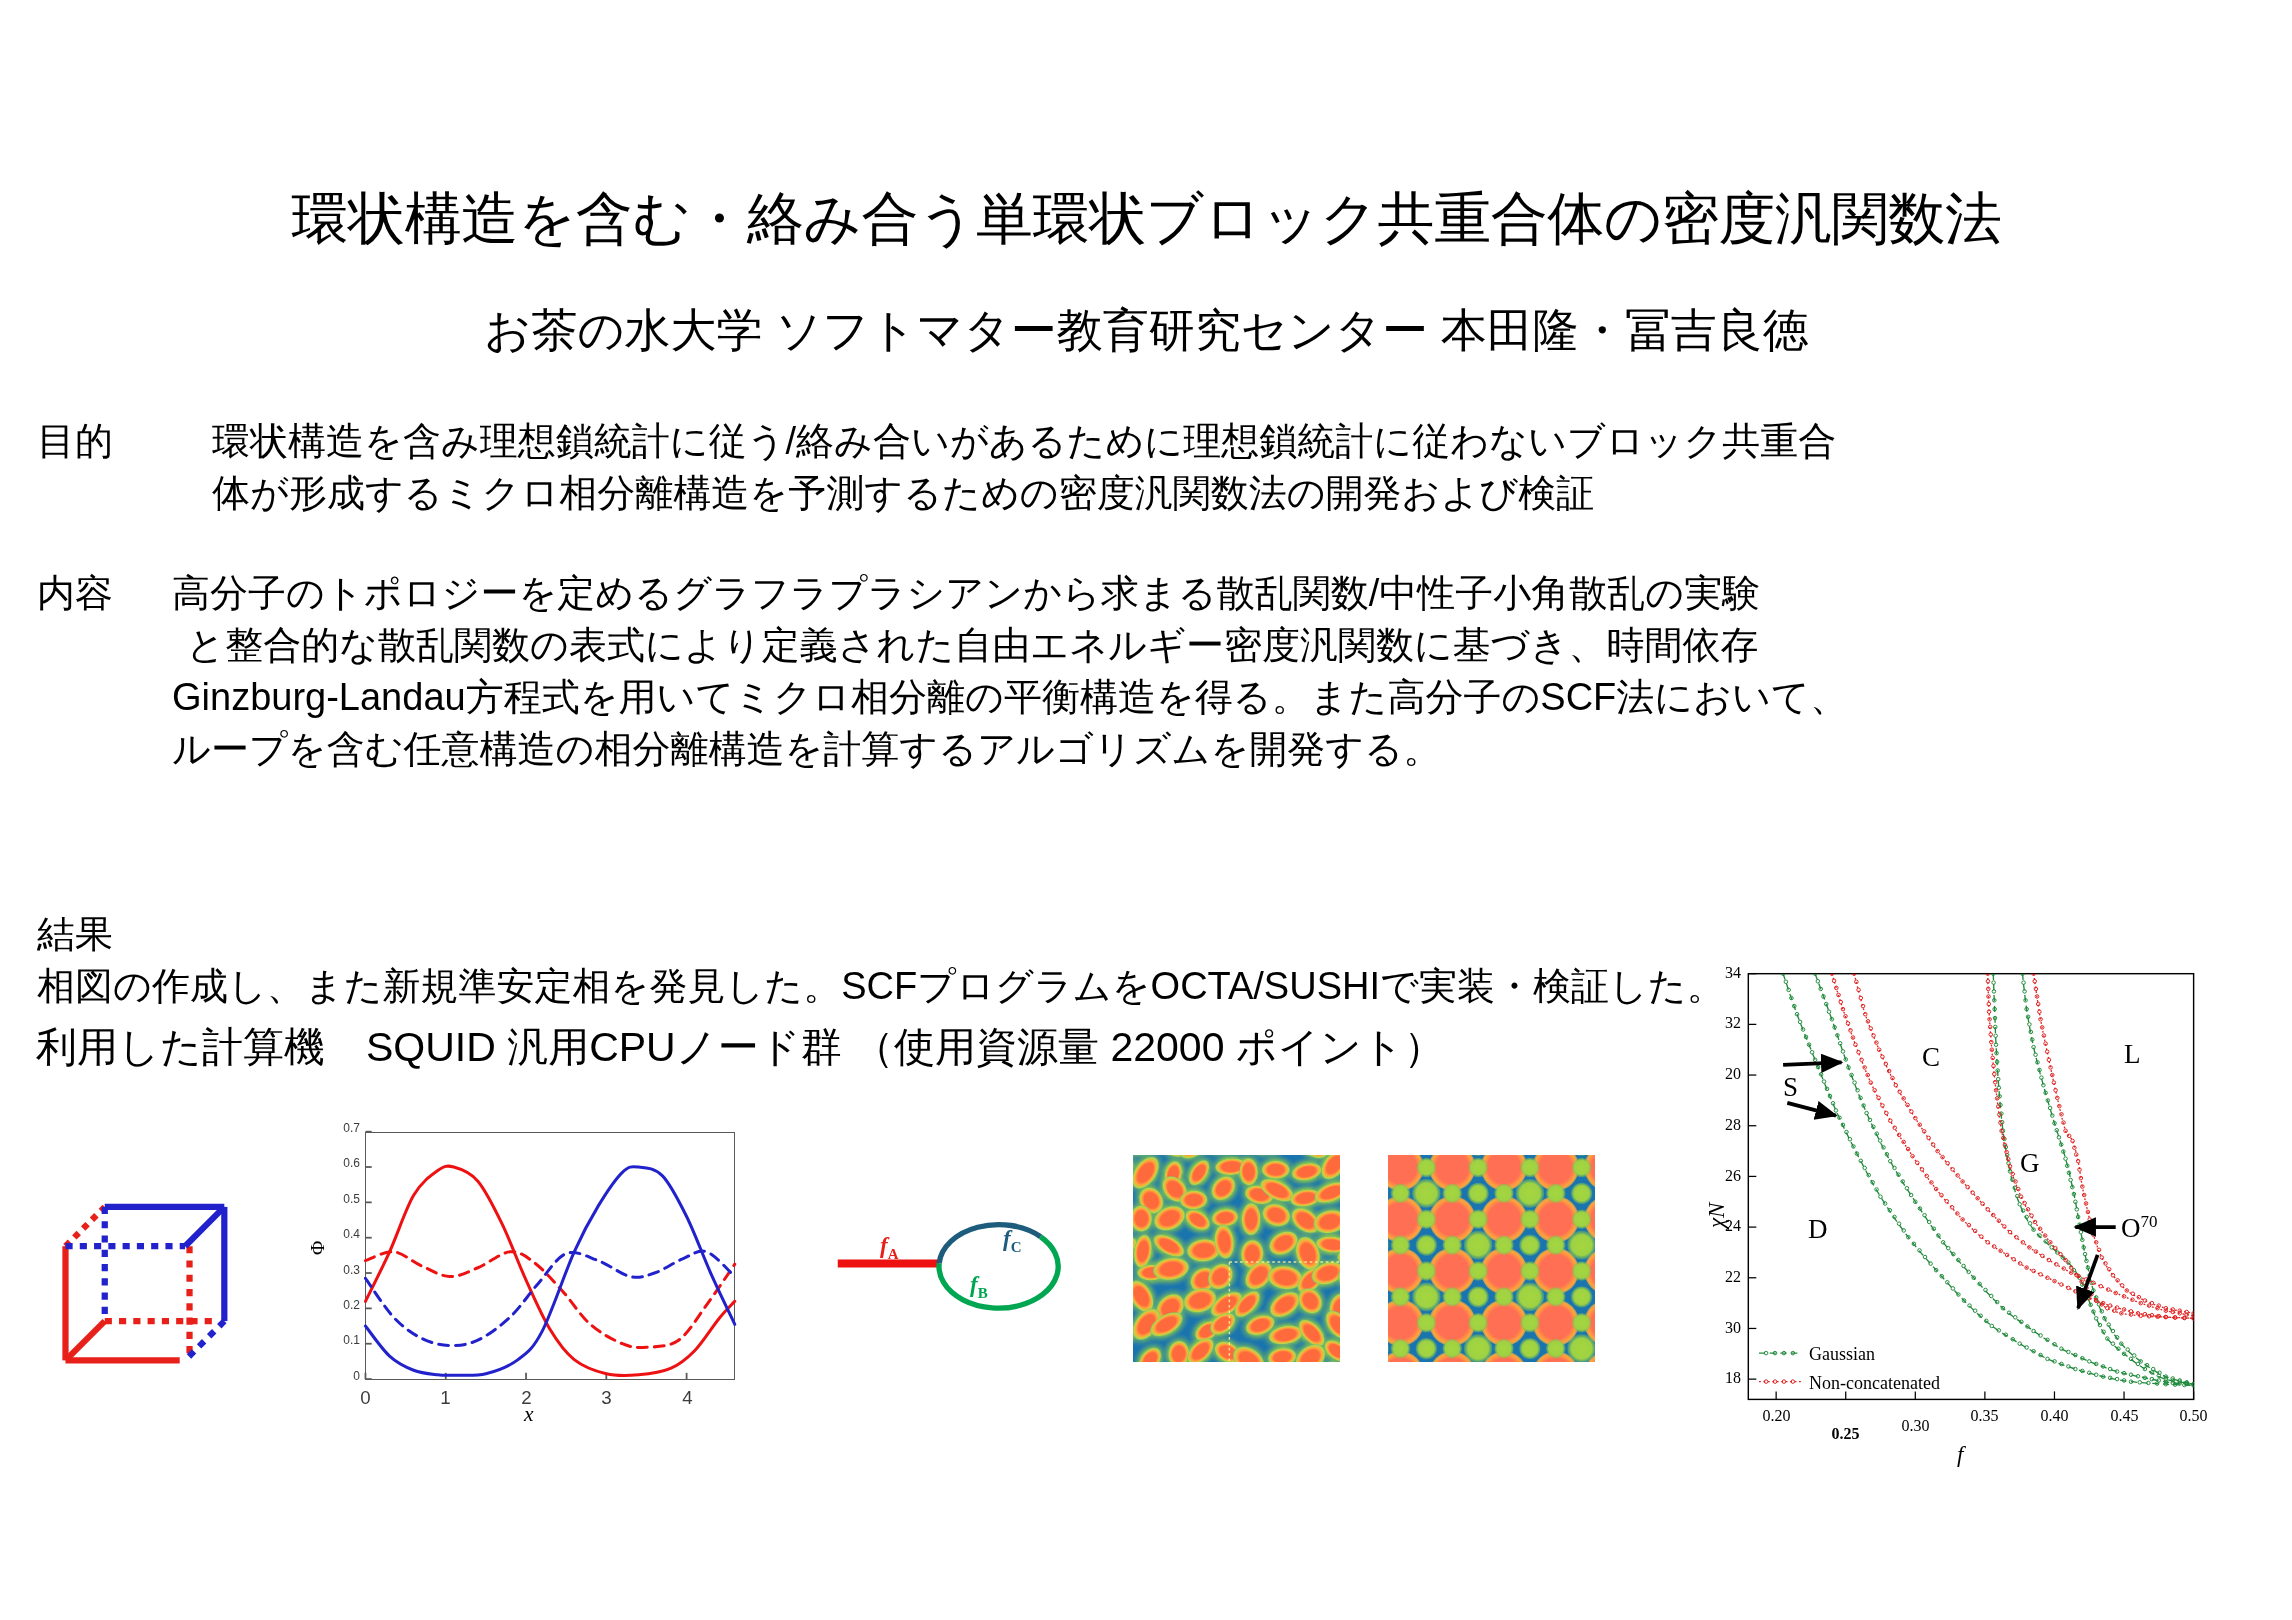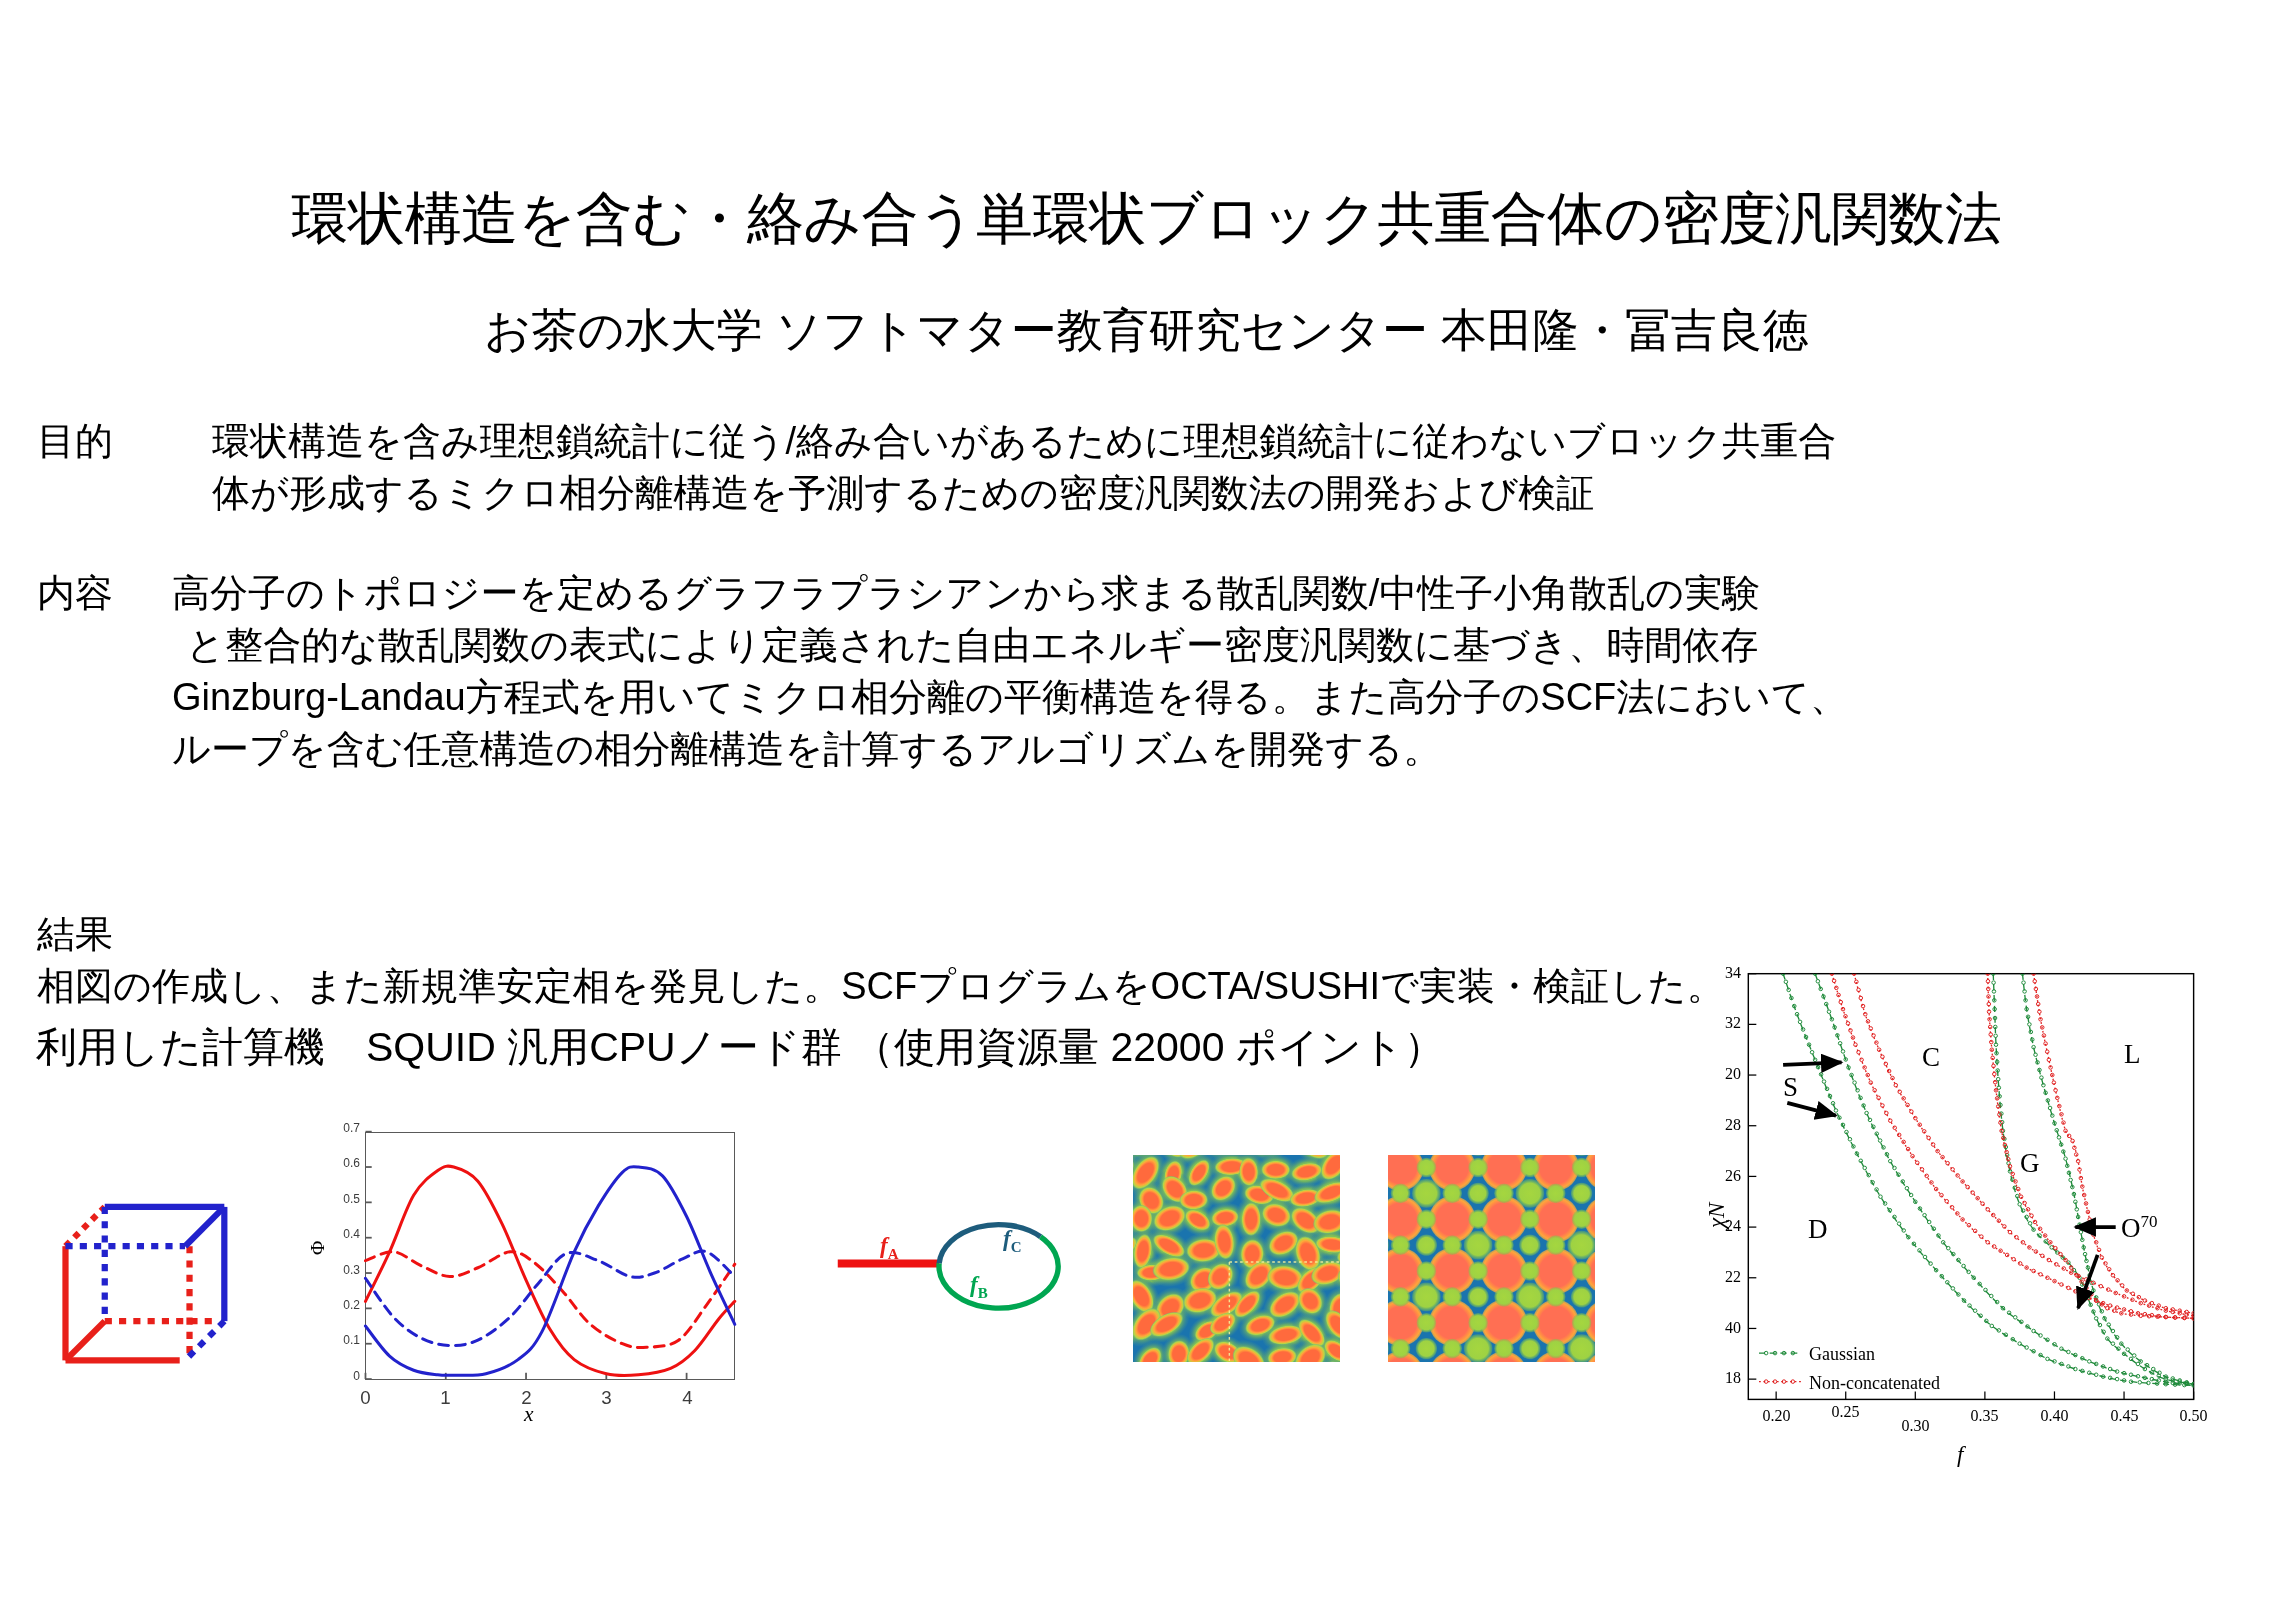--- a/index.html
+++ b/index.html
@@ -733,32 +733,32 @@
         <circle cx="304" cy="333" r="11" fill="url(#dotG)"></circle>
       </g>
   </svg>
 </div>
 
 <div id="fig-phase">
   <div class="ax-title-y">χ<i>N</i></div>
   <div class="ax-title-x">f</div>
   <div id="phase-yticks">
       <div class="ytick" style="left: 9px; top: 408px;">18</div>
-      <div class="ytick" style="left: 9px; top: 358px;">40</div>
+      <div class="ytick" style="left: 9px; top: 358px;">30</div>
       <div class="ytick" style="left: 9px; top: 307px;">22</div>
       <div class="ytick" style="left: 9px; top: 256px;">24</div>
       <div class="ytick" style="left: 9px; top: 206px;">26</div>
       <div class="ytick" style="left: 9px; top: 155px;">28</div>
       <div class="ytick" style="left: 9px; top: 104px;">20</div>
       <div class="ytick" style="left: 9px; top: 53px;">32</div>
       <div class="ytick" style="left: 9px; top: 2.7px;">34</div>
     </div>
   <div id="phase-xticks">
       <div class="xtick" style="left: 55px; top: 446px;">0.20</div>
-      <div class="xtick" style="left: 124px; top: 442px;">0.25</div>
+      <div class="xtick" style="left: 124px; top: 464px; font-weight: bold;">0.25</div>
       <div class="xtick" style="left: 194px; top: 456px; text-align: center;">0.30</div>
       <div class="xtick" style="left: 263px; top: 446px;">0.35</div>
       <div class="xtick" style="left: 333px; top: 446px;">0.40</div>
       <div class="xtick" style="left: 403px; top: 446px;">0.45</div>
       <div class="xtick" style="left: 472px; top: 446px;">0.50</div>
     </div>
   <div id="phase-regions">
       <div class="region" style="left: 81px; top: 111px;">S</div>
       <div class="region" style="left: 106px; top: 253px;">D</div>
       <div class="region" style="left: 220px; top: 81px;">C</div>

